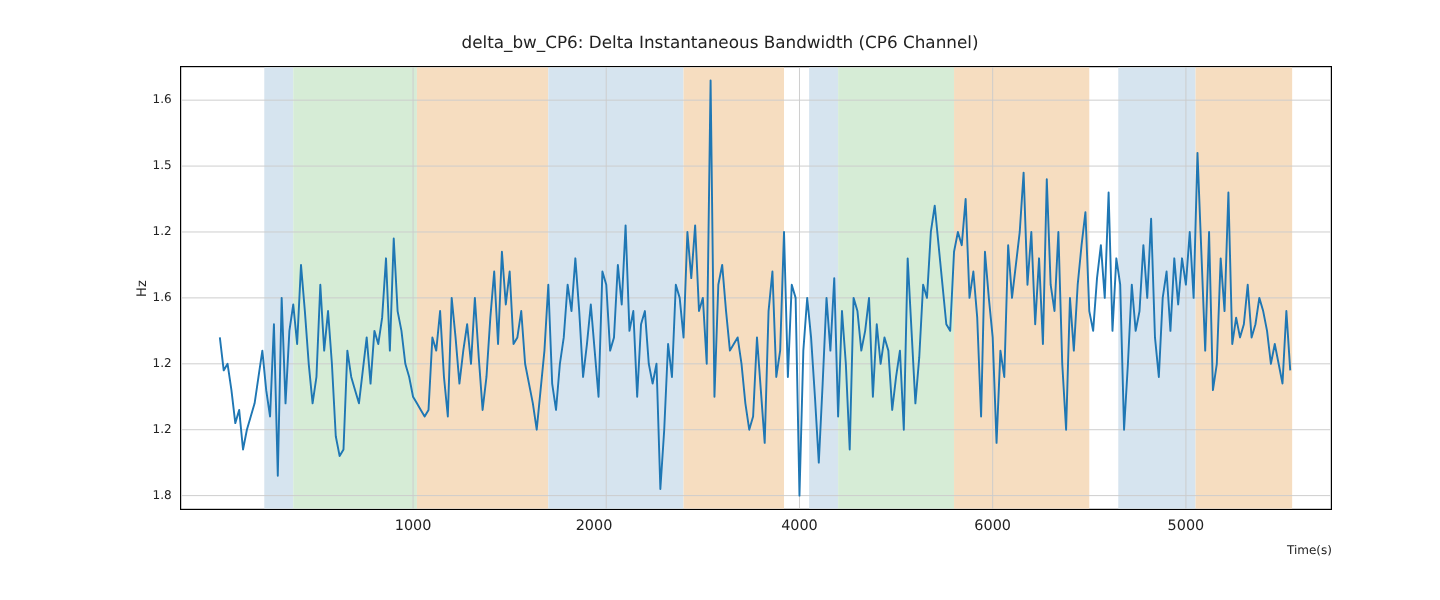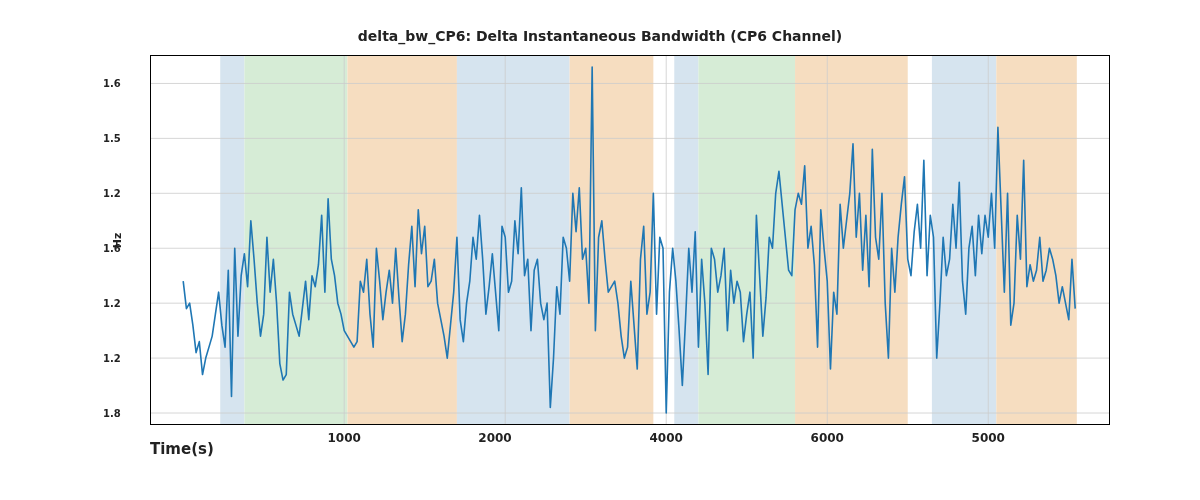--- a/index.html
+++ b/index.html
@@ -9,21 +9,20 @@
     height: 500px;
     background: #ffffff;
     font-family: "DejaVu Sans", "Helvetica Neue", Arial, sans-serif;
     font-size: 10px;
     color: #333333;
   }
   .figure {
     position: relative;
     width: 1200px;
     height: 500px;
-    font-weight: bold;
   }
   .title {
     position: absolute;
     left: 0;
     width: 1200px;
     top: 28px;
     text-align: center;
     font-size: 14px;
     color: #222222;
   }
@@ -41,23 +40,23 @@
     position: absolute;
     left: 0;
     top: 0;
     width: 100%;
     height: 100%;
   }
   .xlabel {
     position: absolute;
     left: 150px;
     width: 960px;
-    top: 440px;
-    text-align: left;
-    font-size: 15px;
+    top: 454px;
+    text-align: right;
+    font-size: 10px;
     color: #222222;
   }
   .ylabel {
     position: absolute;
     left: 112px;
     top: 55px;
     width: 12px;
     height: 370px;
     display: flex;
     align-items: center;
@@ -75,20 +74,21 @@
     font-size: 12px;
     color: #222222;
     transform: translateX(-50%);
   }
   .tick-label-y {
     position: absolute;
     right: 966px;
     font-size: 10px;
     color: #222222;
     transform: translateY(-50%);
+    text-align: right;
     width: 40px;
   }
 </style>
 </head>
 <body>
 
 <div class="figure">
 
   <div class="title">delta_bw_CP6: Delta Instantaneous Bandwidth (CP6 Channel)</div>
 

